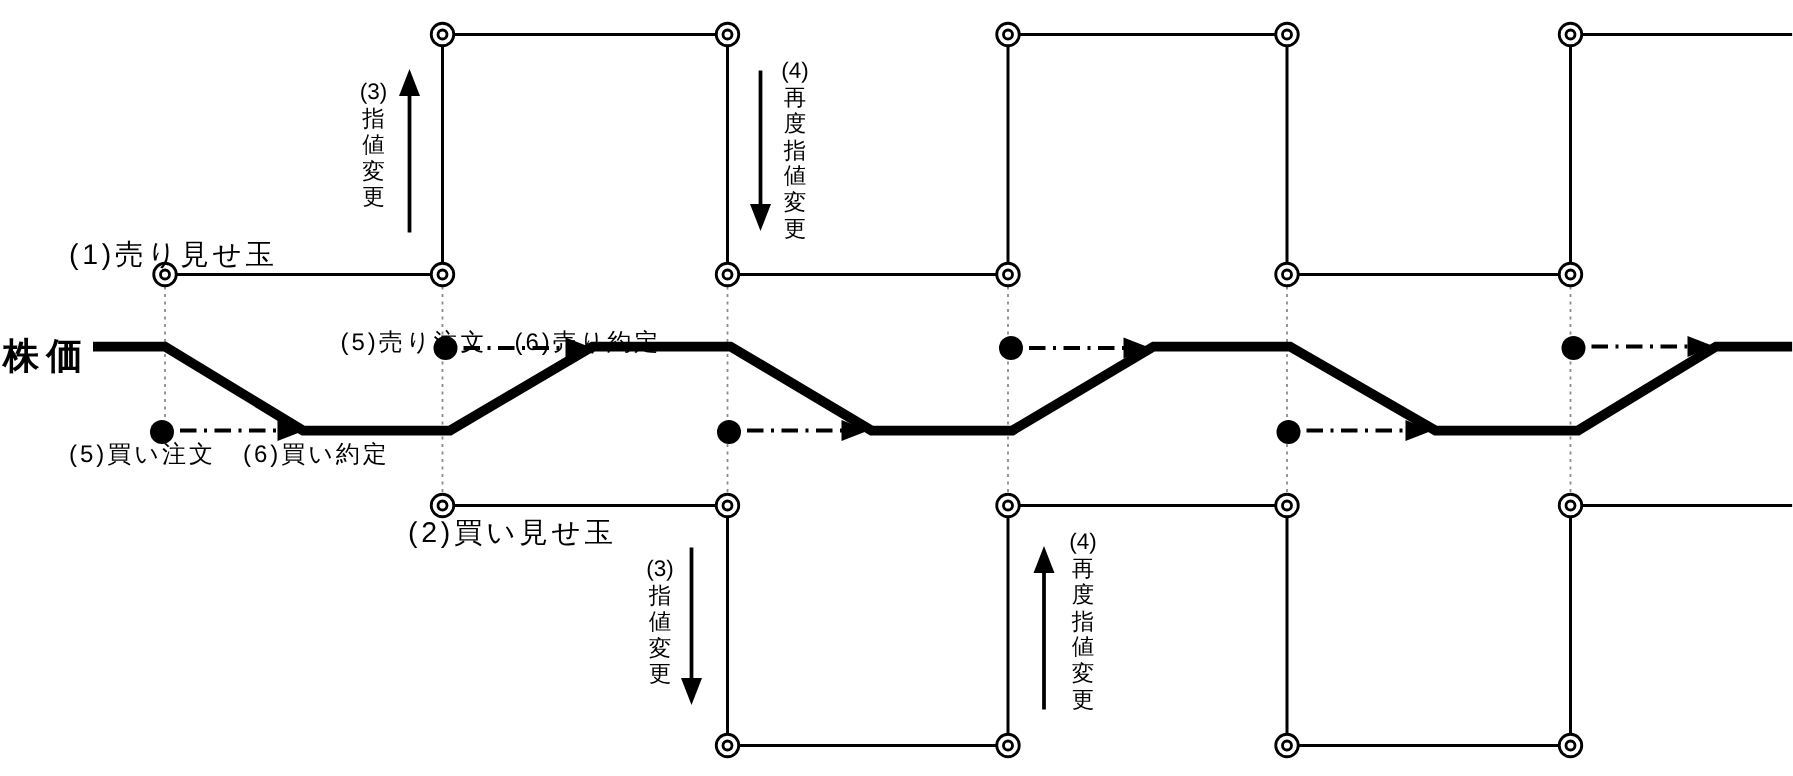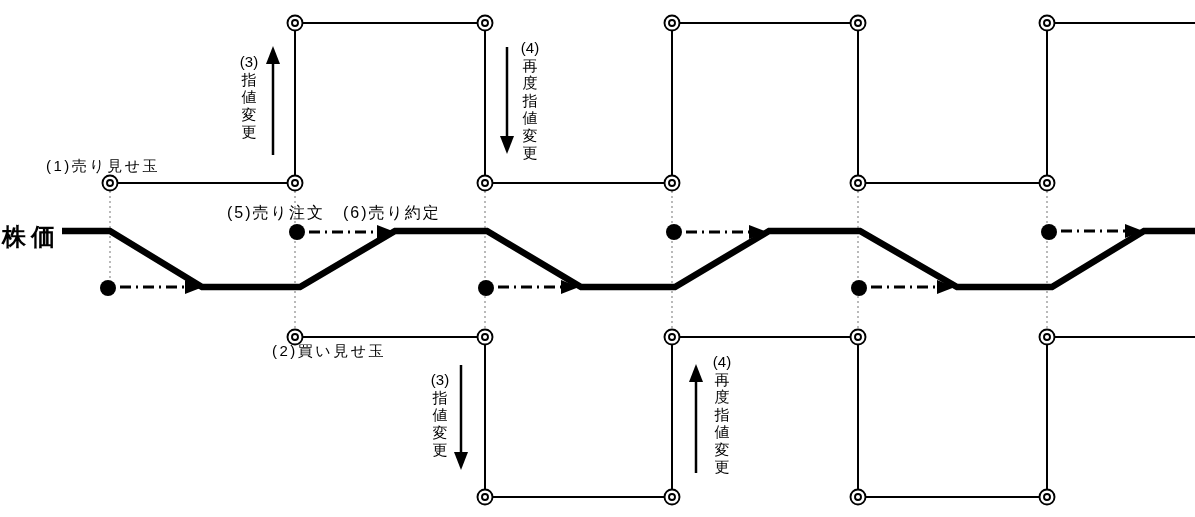--- a/index.html
+++ b/index.html
@@ -12,21 +12,21 @@
     overflow:hidden;
   }
   #stage svg{position:absolute;left:0;top:0;}
   .label{
     position:absolute;
     white-space:nowrap;
     font-size:16px;
     letter-spacing:2px;
     color:#000;
   }
-  .label.small{font-size:15px;letter-spacing:2.5px;}
+  .label.small{font-size:19px;letter-spacing:2.5px;}
   .axis-label{
     position:absolute;
     font-size:24px;
     font-weight:bold;
     letter-spacing:5px;
     white-space:nowrap;
   }
   .vtext{
     position:absolute;
     width:30px;
@@ -198,22 +198,23 @@
         <line x1="696" y1="473" x2="696" y2="382"></line>
         <polygon points="696,364 689,382 703,382" stroke="none"></polygon>
       </g>
     </g>
   </svg>
 
   <div class="axis-label" style="left:2px;top:221px;">株価</div>
 
   <div class="label small" style="left:46px;top:157px;">(1)売り見せ玉</div>
 
-  <div class="label" style="left:227px;top:203px;">(5)売り注文　(6)売り約定</div>
-
+  <div class="label" style="left:227px;top:218px;">(5)売り注文　(6)売り約定</div>
+
+  <div class="label" style="left:46px;top:293px;">(5)買い注文　(6)買い約定</div>
 
   <div class="label small" style="left:232px;top:342px;margin-left:40px;">(2)買い見せ玉</div>
 
   <div class="vtext" style="left:234px;top:53px;">(3)
 指
 値
 変
 更</div>
 
   <div class="vtext" style="left:515px;top:39px;">(4)

